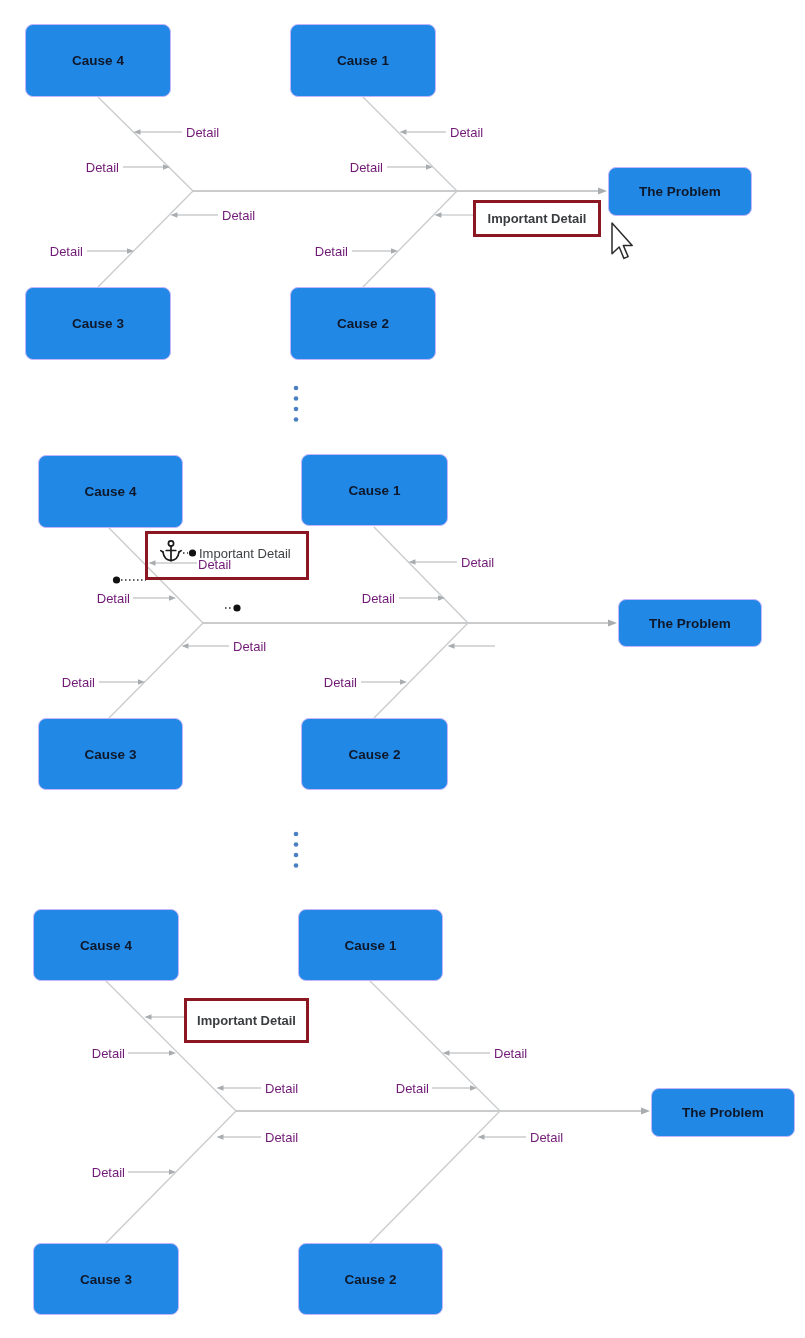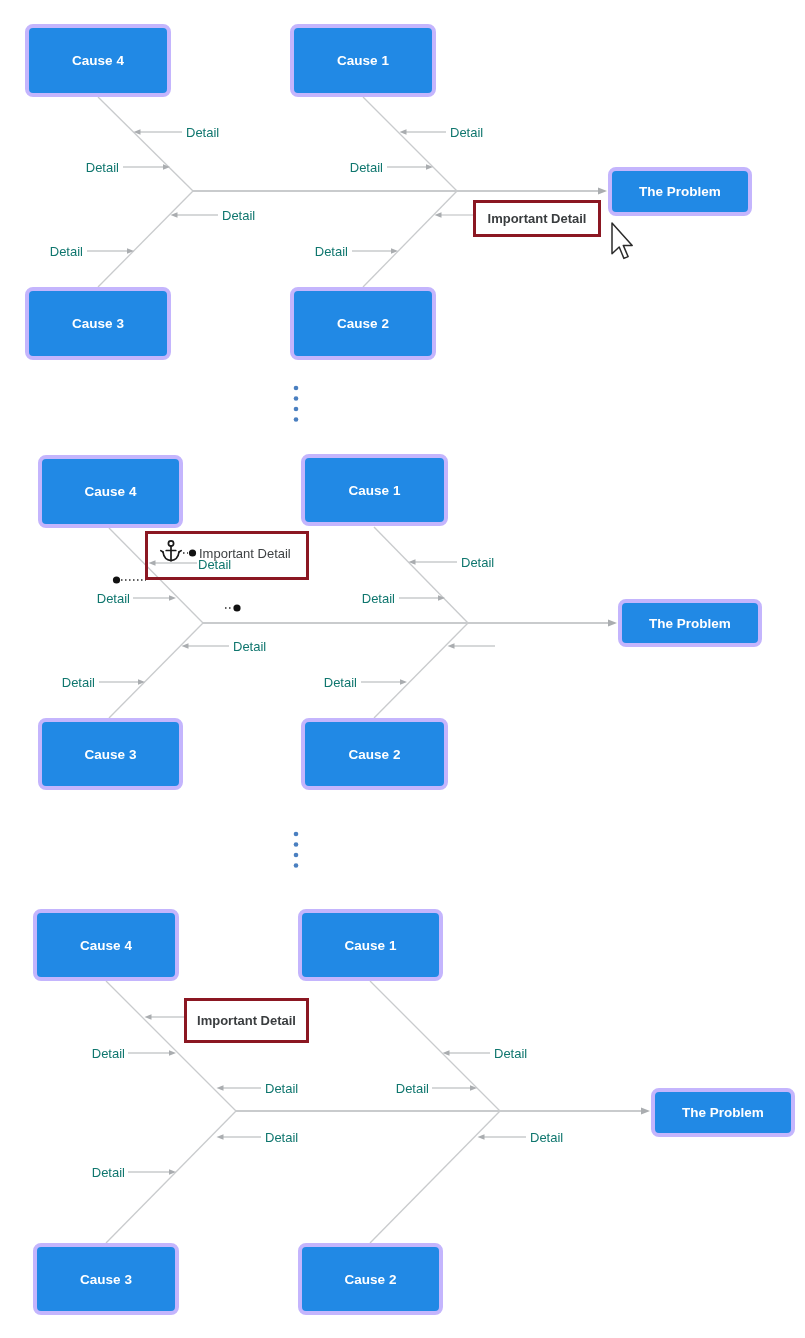--- a/index.html
+++ b/index.html
@@ -6,32 +6,32 @@
   html, body { background: #ffffff; }
   body { font-family: "Liberation Sans", "DejaVu Sans", sans-serif; }
   .canvas {
     position: relative; width: 805px; height: 1338px;
     background: #ffffff; overflow: hidden;
   }
   .lines { position: absolute; left: 0; top: 0; }
   .node {
     position: absolute;
     background: #2189e5;
-    border: 4px solid #c4b5fd;
+    border: 1px solid #c4b5fd;
     border-radius: 8px;
-    color: #ffffff;
+    color: #0f172a;
     font-size: 13.5px;
     font-weight: bold;
     display: flex; align-items: center; justify-content: center;
     text-align: center;
   }
   .lbl {
     position: absolute;
     font-size: 13px;
-    color: #0f766e;
+    color: #701a75;
     line-height: 1;
     white-space: nowrap;
     transform: translateY(-50%);
   }
   .lbl-drag { color: #3f4244; }
   .callout {
     position: absolute;
     border: 3px solid #8b1722;
     background: #ffffff;
     color: #3a3d3f;

